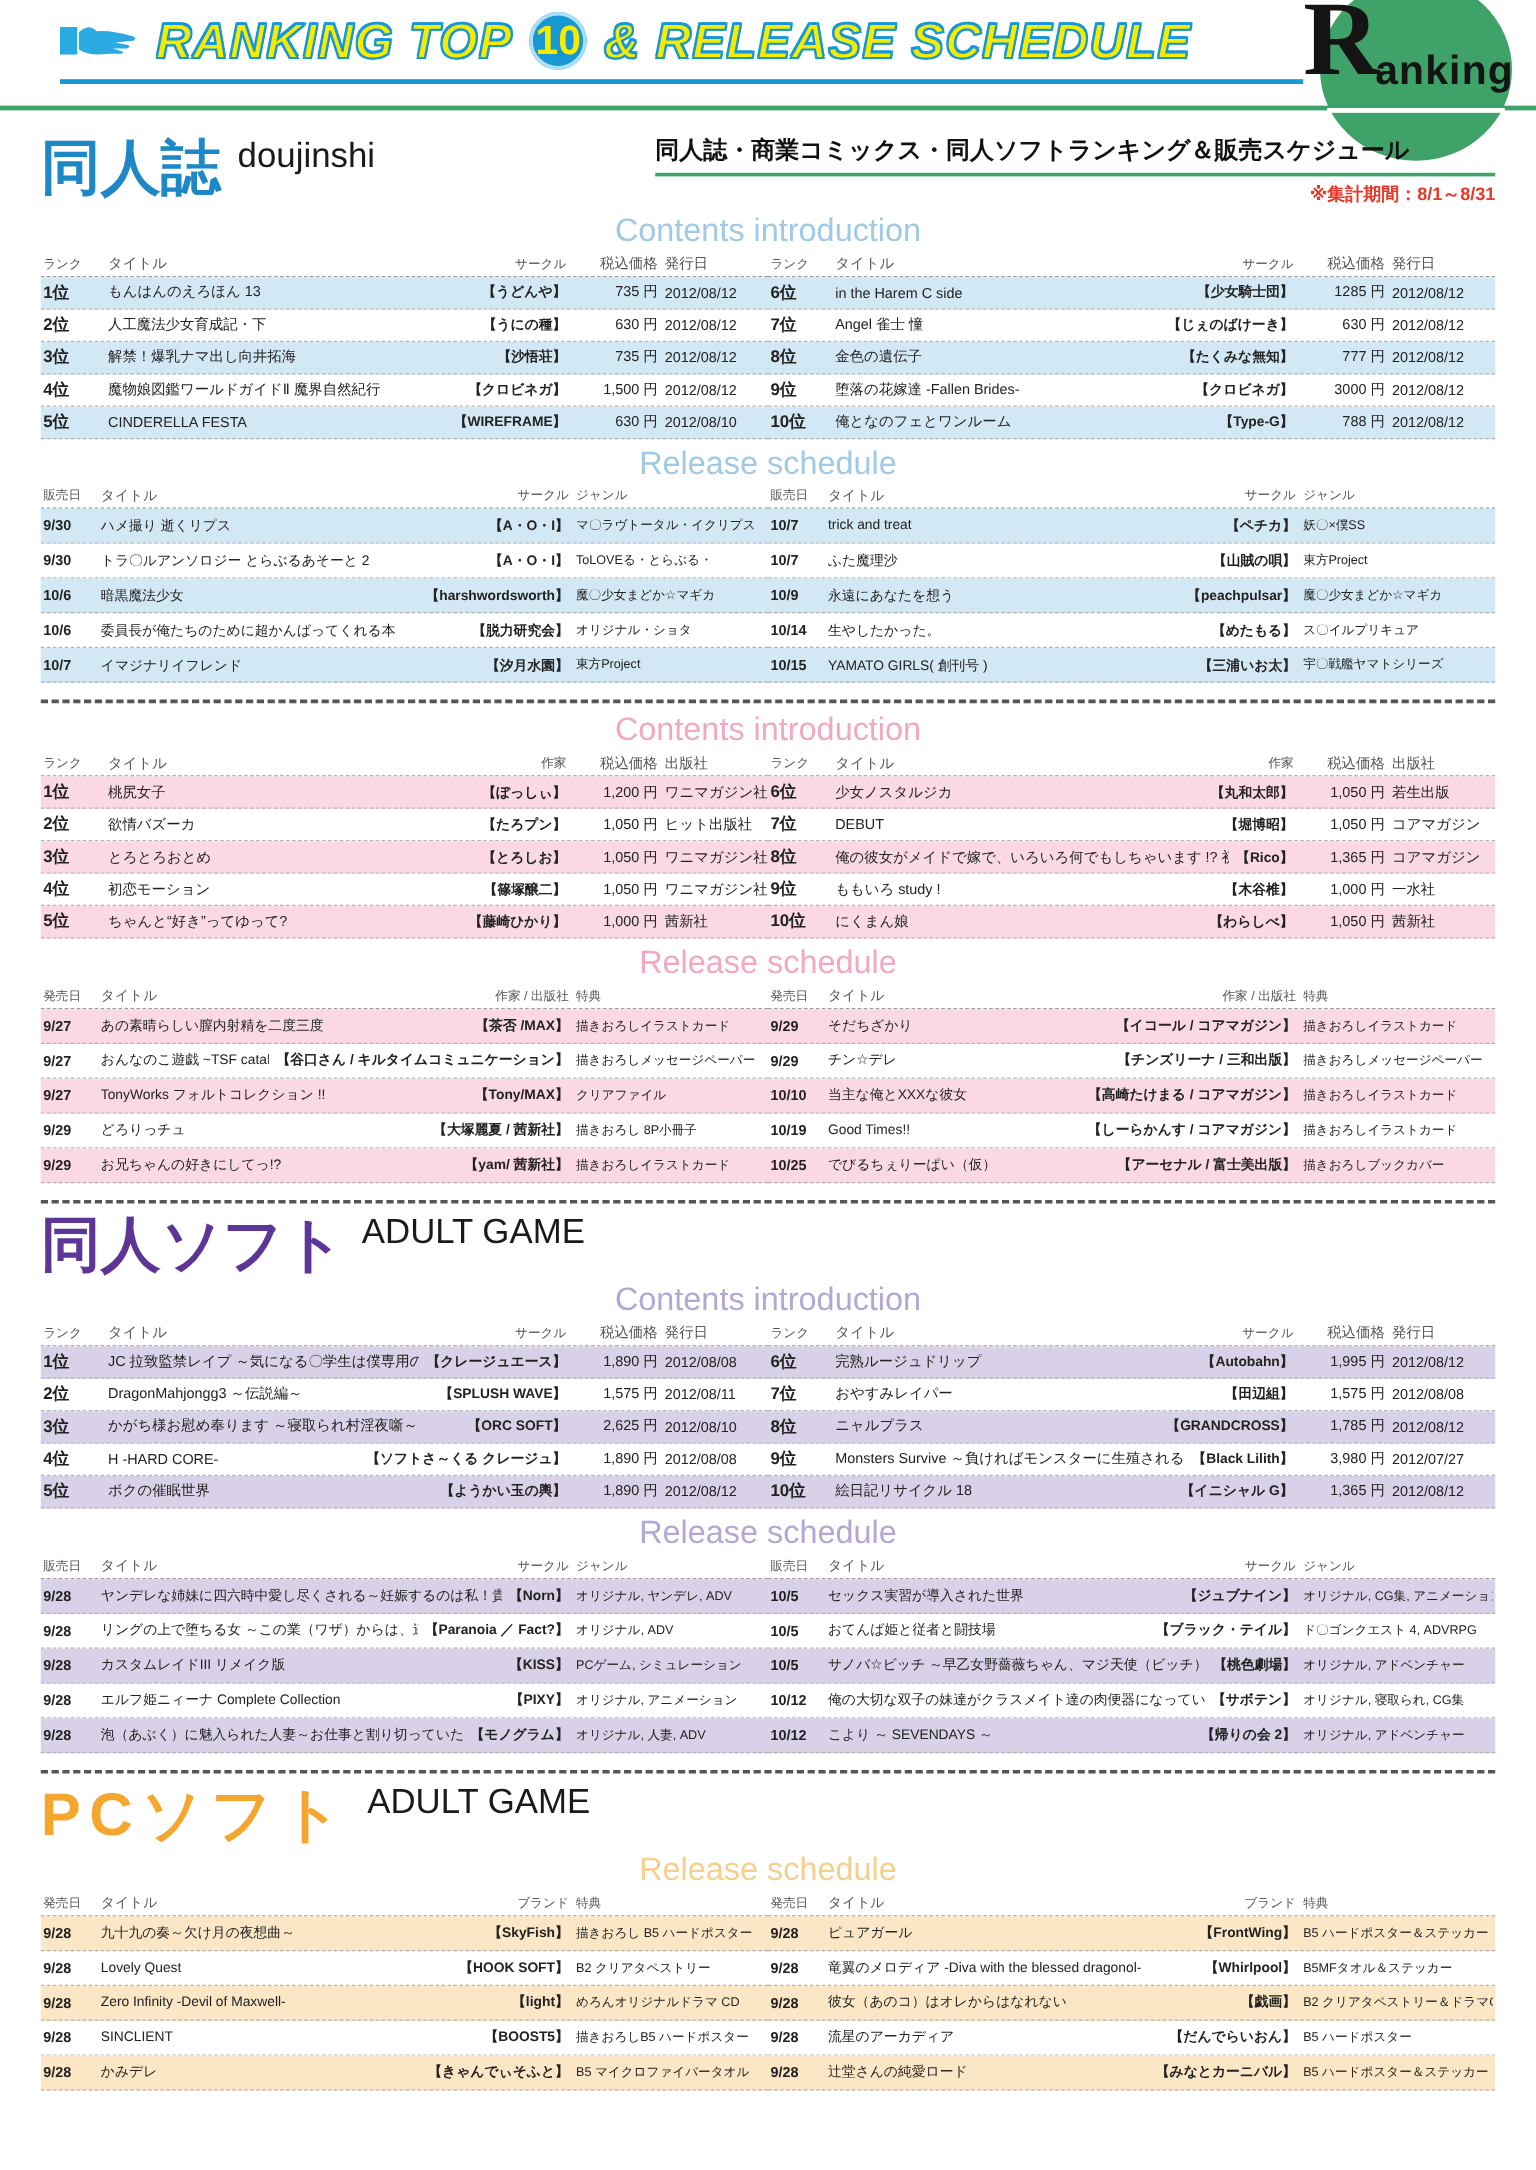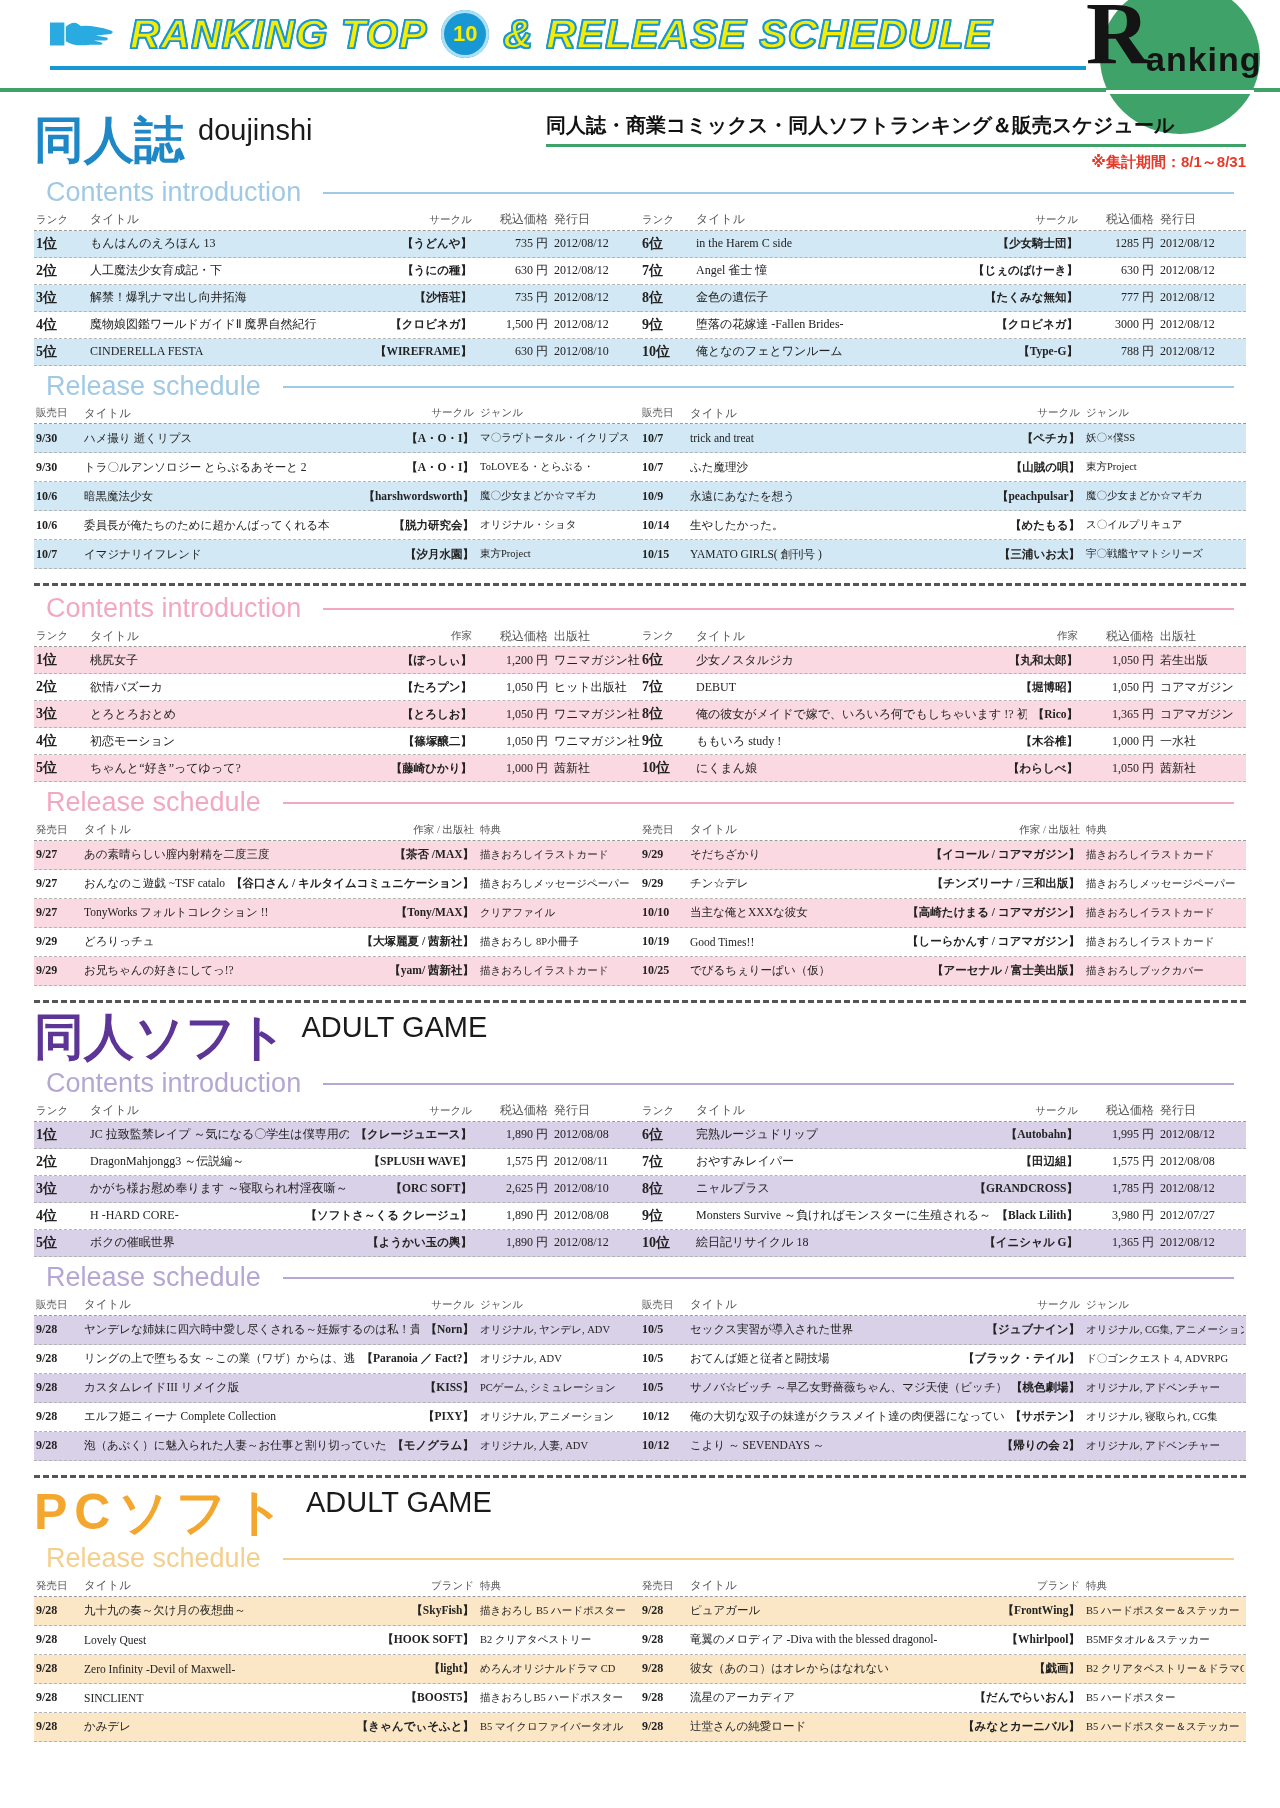--- a/index.html
+++ b/index.html
@@ -19,47 +19,47 @@
     border-bottom:4px solid #1798d4;padding-bottom:8px;
   }
   .main-title .t{
     font-size:41px;font-weight:800;font-style:italic;letter-spacing:1px;
     color:#f7ec00;-webkit-text-stroke:1.6px #1798d4;
     text-shadow:1px 1px 0 #1798d4,-1px -1px 0 #1798d4,1px -1px 0 #1798d4,-1px 1px 0 #1798d4;
     white-space:nowrap;
   }
   .badge10{
     flex:0 0 auto;width:48px;height:48px;border-radius:50%;background:#1798d4;
-    color:#f7ec00;font-size:22px;font-weight:800;display:flex;align-items:center;justify-content:center;
+    color:#f7ec00;font-size:34px;font-weight:800;display:flex;align-items:center;justify-content:center;
     box-shadow:inset 0 0 0 3px #aee0f5;
   }
   .hand{flex:0 0 auto;display:inline-flex;align-items:center;}
   .rbadge{position:absolute;right:-14px;top:-18px;width:160px;height:152px;border-radius:50%;background:#3fa369;}
   .rbadge .stripe{position:absolute;left:6px;right:6px;top:108px;height:4px;background:#fff;}
   .rbadge .R{position:absolute;left:-14px;top:8px;font-size:88px;line-height:1;font-weight:700;color:#141414;font-family:"Liberation Serif","DejaVu Serif",serif;}
   .rbadge .rk{position:absolute;left:46px;top:58px;font-size:34px;font-weight:700;color:#141414;letter-spacing:1px;}
 
   
   .sec{position:relative;}
   .sec-head{display:flex;justify-content:space-between;align-items:flex-start;}
   .sec-title{margin:4px 0 0;display:flex;align-items:flex-start;}
   .kanji{font-size:50px;font-weight:800;color:var(--accent);line-height:1.05;white-space:nowrap;}
   .eng{font-size:29px;font-weight:400;color:#1a1a1a;margin-left:14px;white-space:nowrap;}
   .sec[data-theme="orange"] .kanji{letter-spacing:7px;}
   .page-sub{width:700px;margin-top:2px;}
   .page-sub .jp{font-size:20px;font-weight:700;color:#111;white-space:nowrap;}
   .page-sub .uline{height:3px;background:#3fa369;margin-top:5px;}
   .page-sub .period{margin-top:6px;text-align:right;font-size:15px;font-weight:700;color:#e83828;}
 
-  .subhead{display:flex;align-items:center;margin:6px 12px 2px;font-weight:400;}
+  .subhead{display:flex;align-items:center;margin:6px 0 2px;font-weight:400;flex-direction:column;}
   .subhead .txt{font-size:27px;color:var(--sub);line-height:1.1;white-space:nowrap;}
   .subhead .rule{flex:1;height:2px;background:var(--sub);margin-left:22px;}
 
   
-  .tables{display:grid;grid-template-columns:1fr 1fr;font-family:Liberation Serif, serif;}
+  .tables{display:grid;grid-template-columns:1fr 1fr;}
   .tbl{min-width:0;}
   .thead,.trow{display:grid;align-items:center;column-gap:6px;padding:0 2px;}
   .thead{height:20px;font-size:10.5px;color:#555;border-bottom:1px dashed #999;}
   .thead span{font-weight:400;}
   .trow{height:26px;border-bottom:1px dashed #b3b3b3;}
   .rls .trow{height:28px;}
   .trow.hl{background:var(--hl);}
   .c5 .thead,.c5 .trow{grid-template-columns:48px minmax(0,1fr) max-content 70px 84px;}
   .r4 .thead,.r4 .trow{grid-template-columns:42px minmax(0,1fr) max-content 158px;}
   .trow .c0{font-weight:700;}

